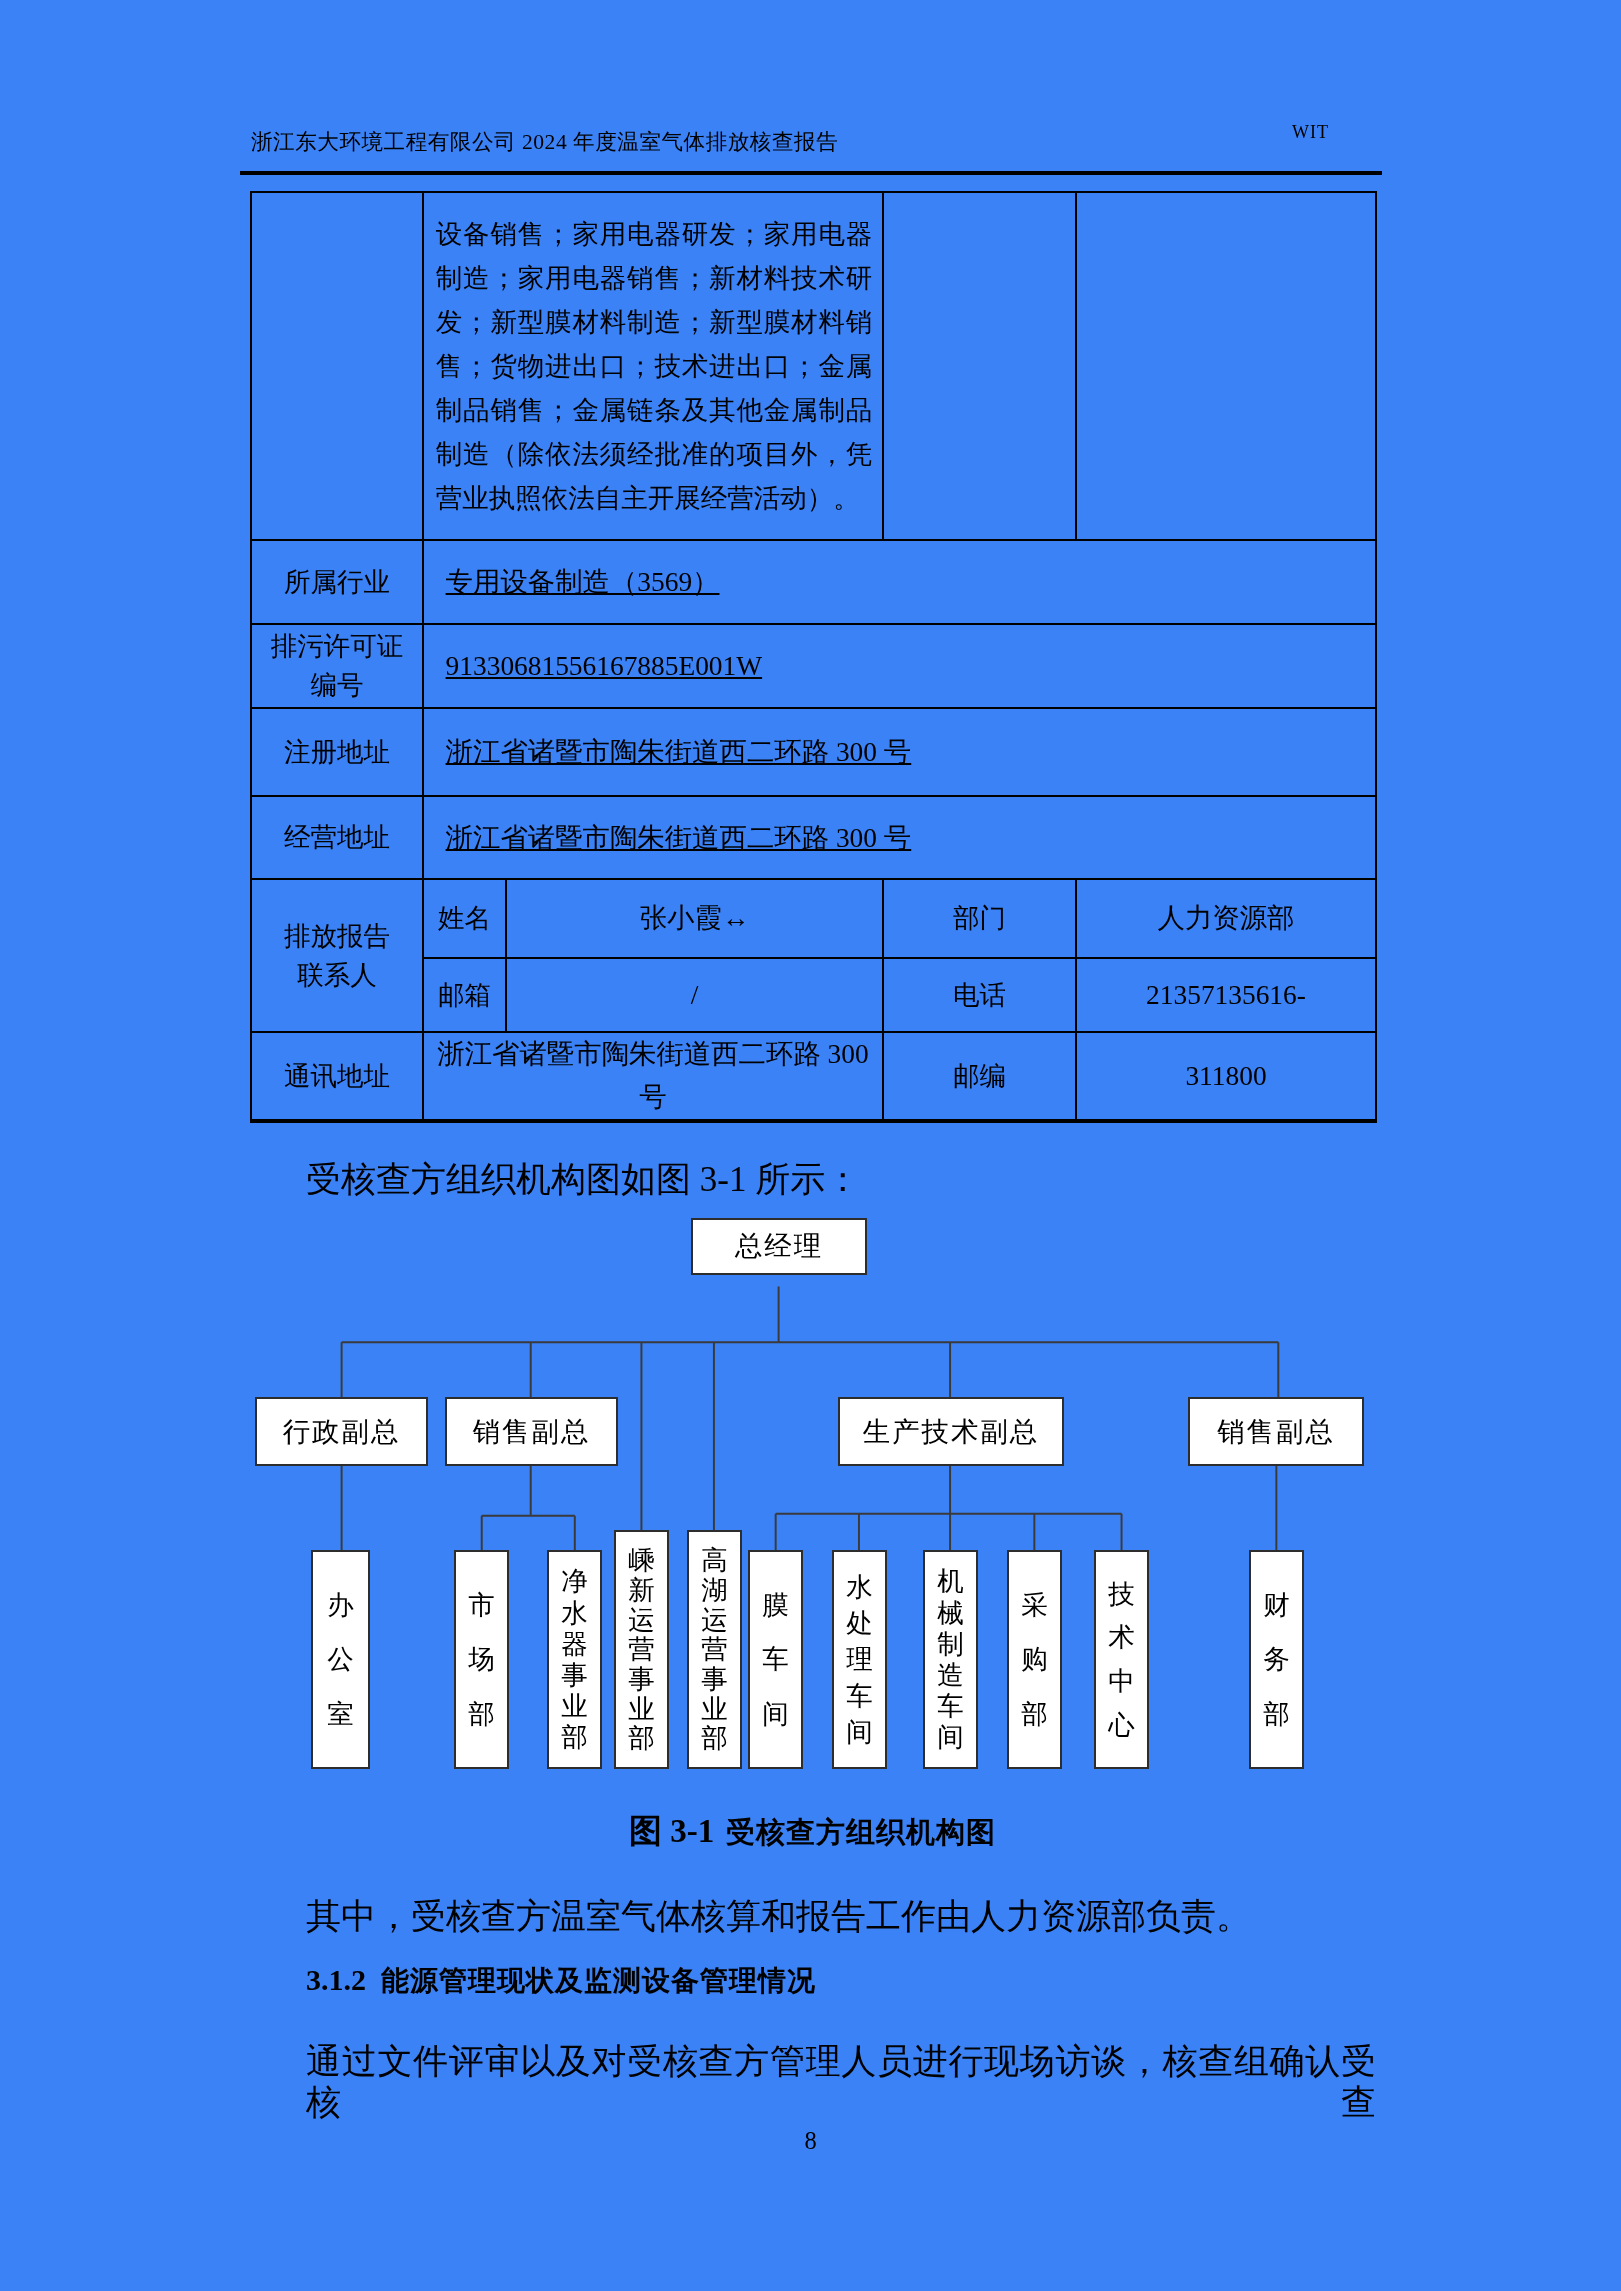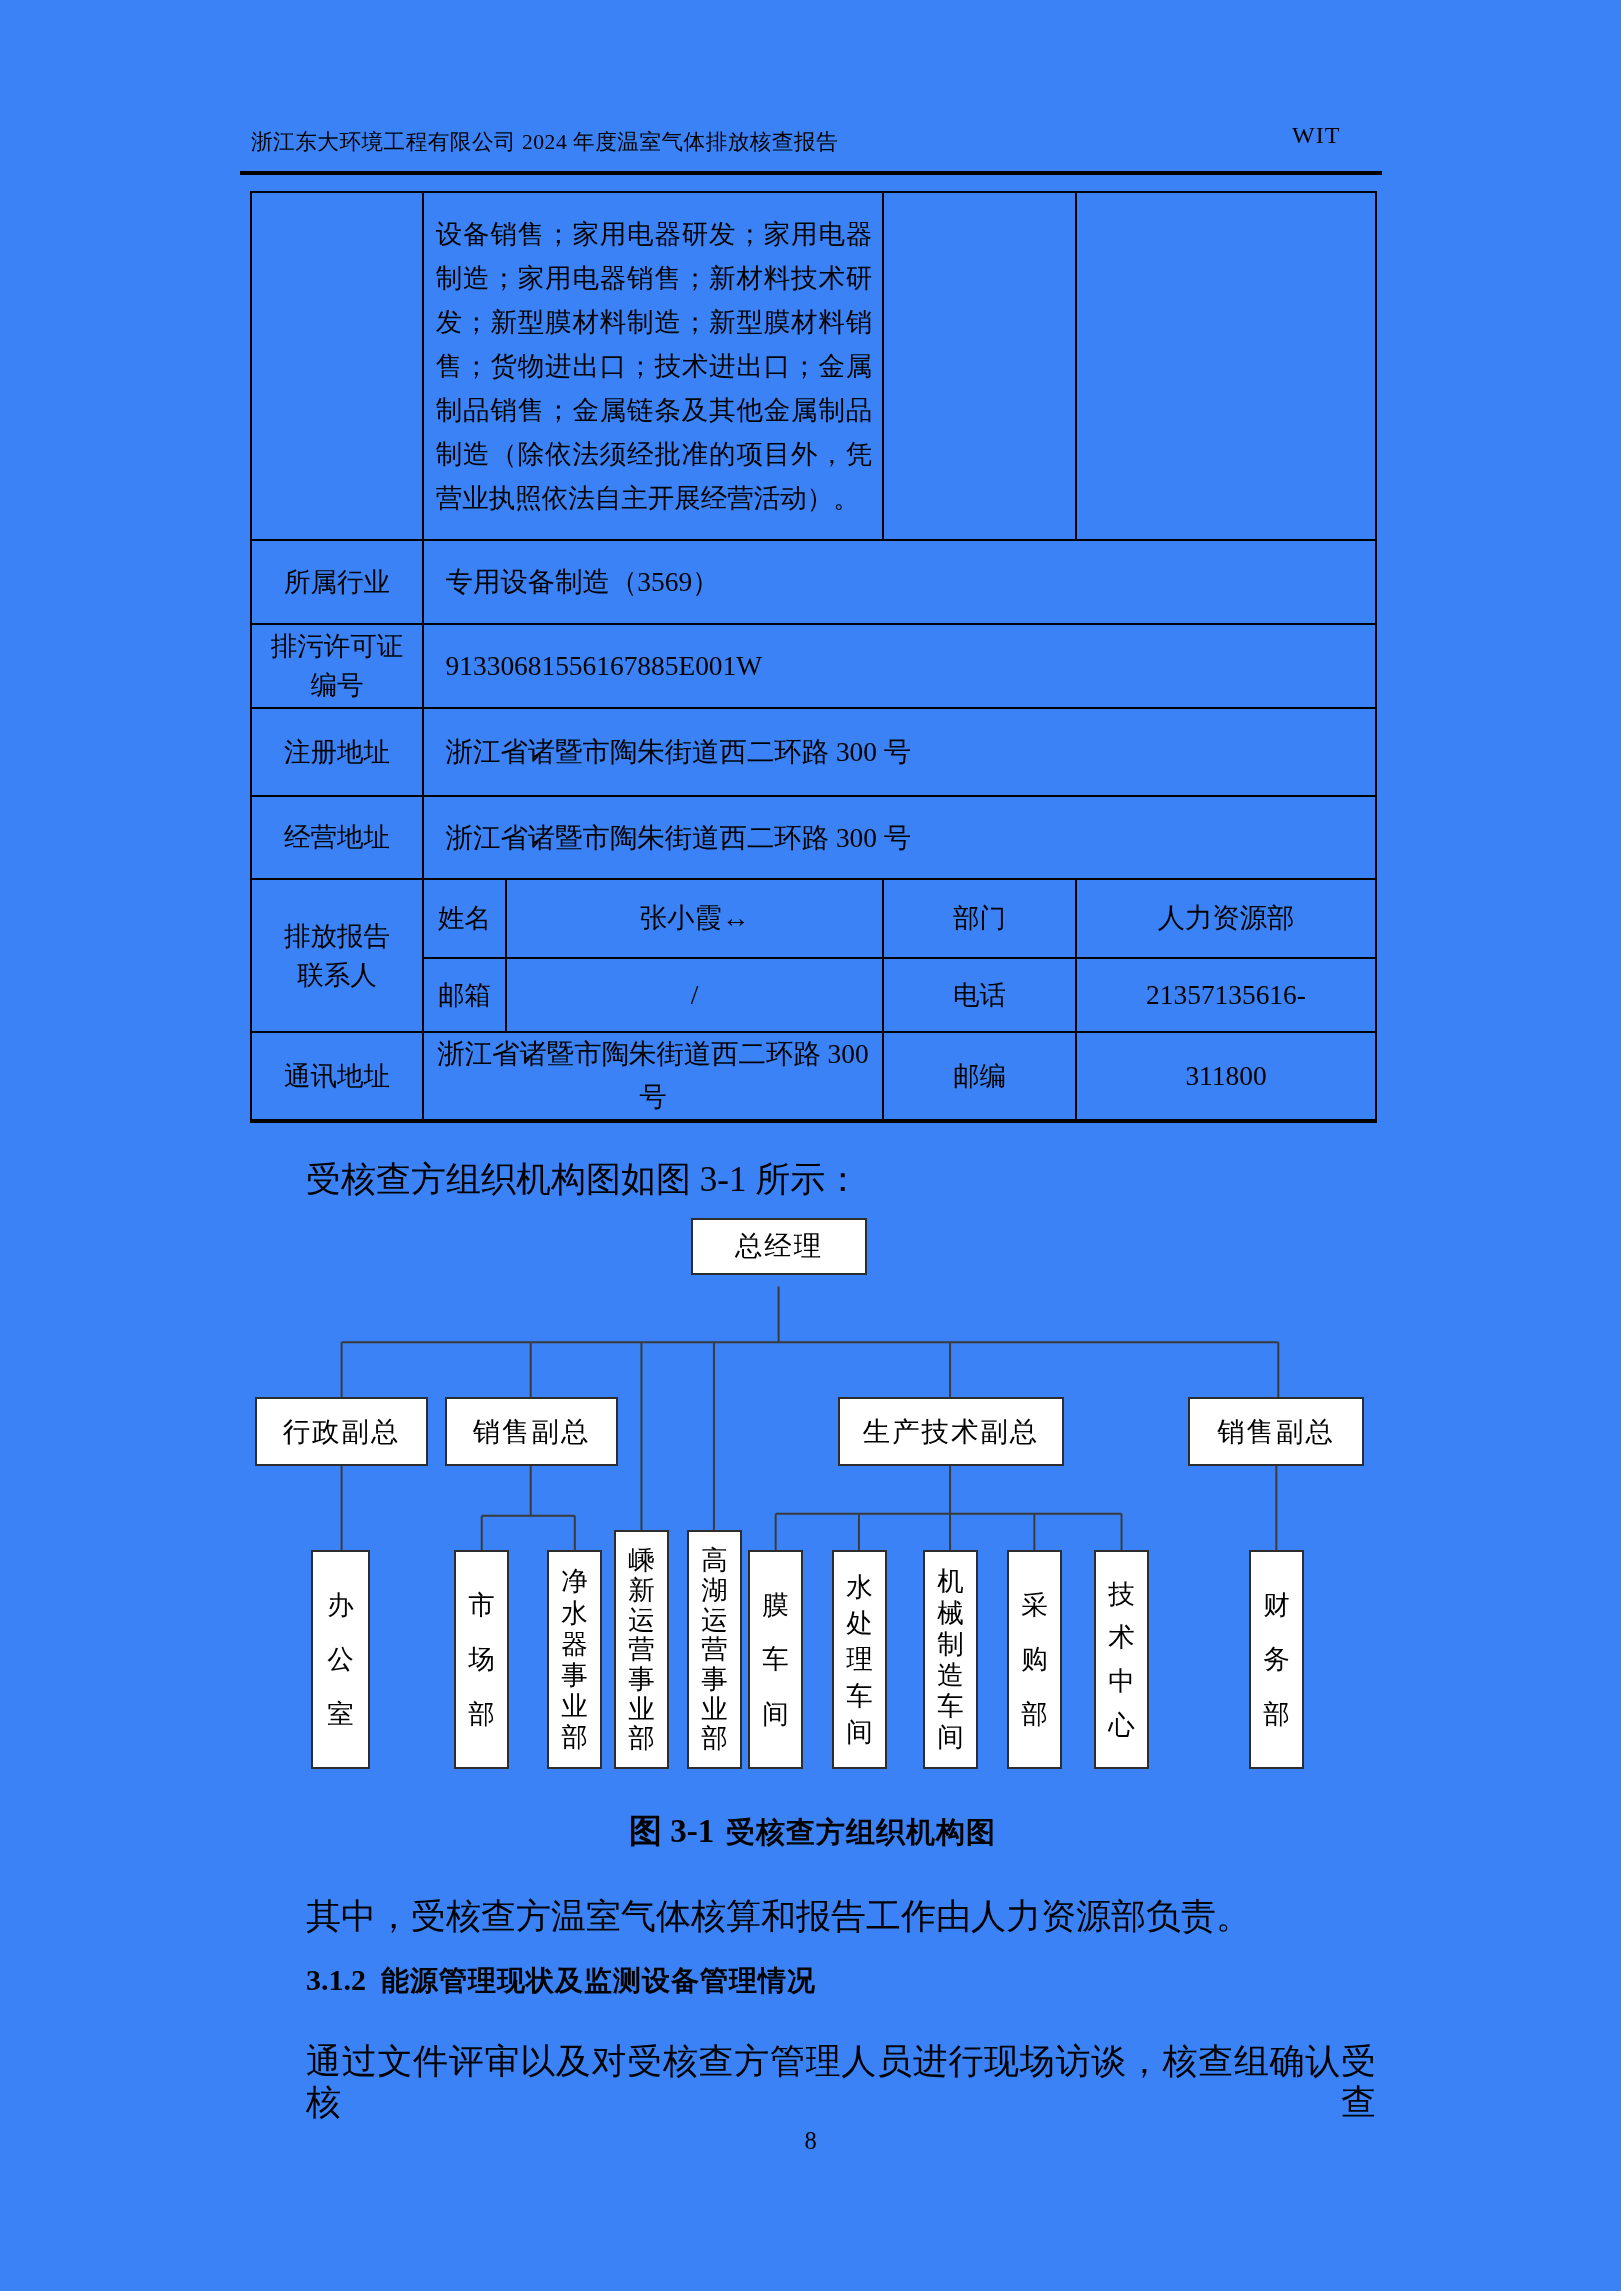--- a/index.html
+++ b/index.html
@@ -1,31 +1,31 @@
 <!DOCTYPE html>
 <html><head>
 <meta charset="utf-8">
 <style>
   html,body{margin:0;padding:0;background:#888;}
   .page{position:relative;width:1621px;height:2292px;background:#3b82f6;margin:0 auto;
         font-family:"Liberation Serif","DejaVu Serif",serif;color:#000;overflow:hidden;}
 
   
   .hdr-title{position:absolute;left:251px;top:127px;font-size:21.6px;letter-spacing:0.5px;}
-  .hdr-mark{position:absolute;left:1292px;top:122px;font-size:24px;letter-spacing:1px;}
+  .hdr-mark{position:absolute;left:1292px;top:122px;font-size:18px;letter-spacing:1px;}
   .hdr-rule{position:absolute;left:240px;top:171px;width:1142px;height:3.9px;background:#000;}
 
   
   table.info{position:absolute;left:250px;top:191px;width:1125px;border-collapse:collapse;
              table-layout:fixed;font-size:26.5px;}
   table.info td{border:2px solid #000;vertical-align:middle;overflow:hidden;}
   table.info tr:last-child td{border-bottom:4.9px solid #000;}
   td.lbl{text-align:center;white-space:pre-line;line-height:39px;padding:0 3.9px;margin-left:11px;}
   td.scope{vertical-align:top;text-align:justify;line-height:44px;padding:3.9px 9.8px 3.9px 11.8px;}
-  td.val{text-align:left;padding-left:21.6px;font-size:27.4px;}
+  td.val{text-align:left;padding-left:21.6px;font-size:27.4px;text-decoration:underline;}
   td.ctr{text-align:center;font-size:27.4px;line-height:43px;padding:0 9.8px;}
 
   
   .para{position:absolute;font-size:35px;line-height:41px;}
   .p-intro{left:306px;top:1159px;}
   .p-resp{left:306px;top:1896px;}
   .p-review{left:306px;top:2041px;width:1070px;text-align:justify;text-align-last:justify;}
   .section-h{position:absolute;left:306px;top:1962px;font-weight:bold;}
   .section-h .num{font-size:30px;font-family:"Liberation Serif","DejaVu Serif",serif;}
   .section-h .txt{font-size:28px;font-family:Liberation Mono, monospace;margin-left:15px;letter-spacing:1px;}

